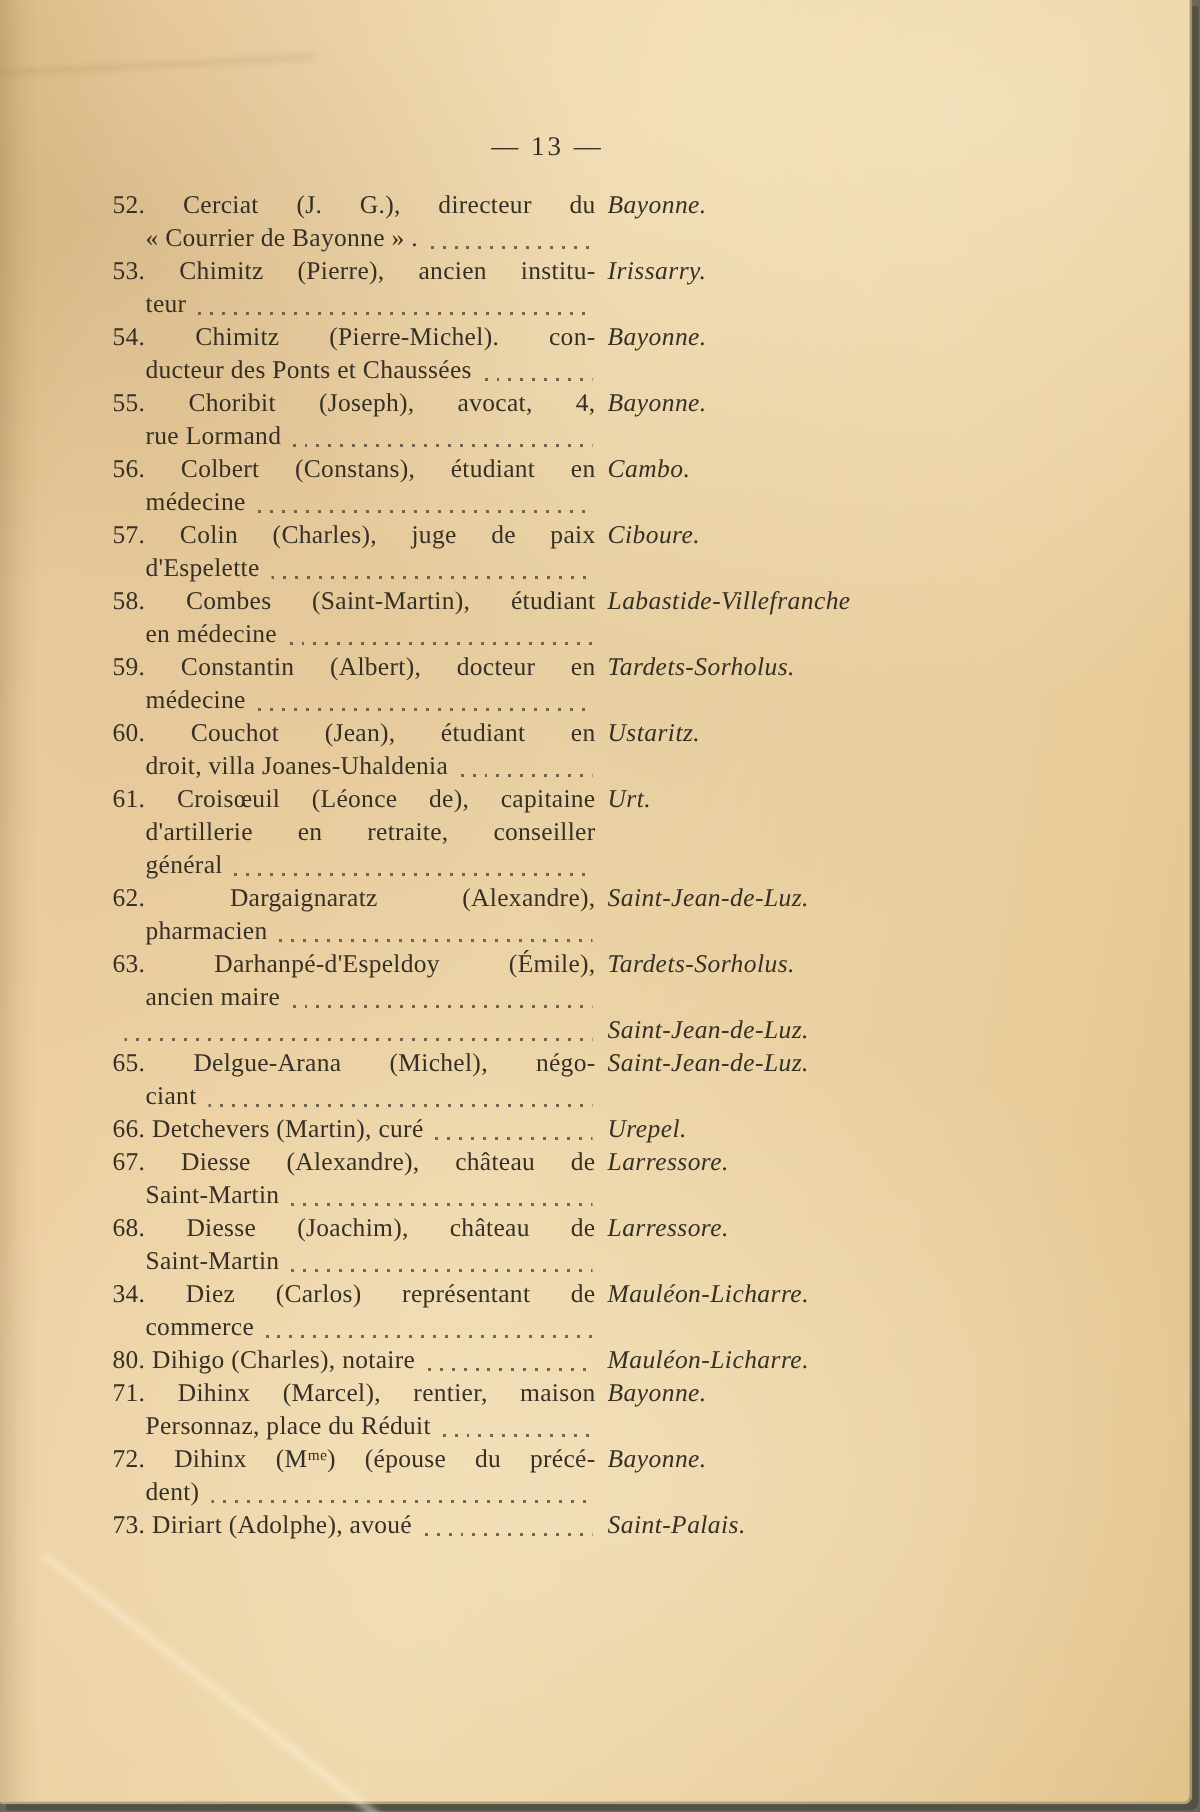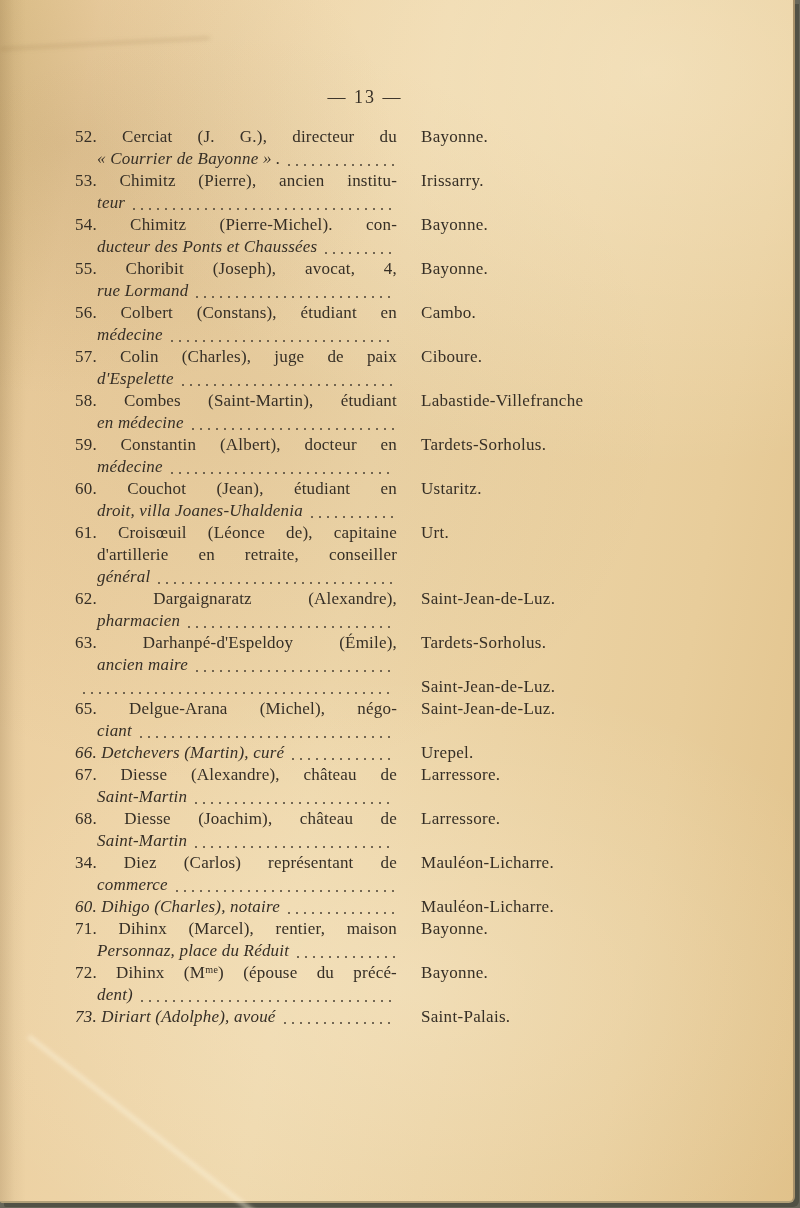--- a/index.html
+++ b/index.html
@@ -57,26 +57,26 @@
   }
   .page-header {
     text-align:center;
     letter-spacing:2px;
     margin:0 auto 18px auto;
     font-size:18px;
   }
 
   .entry { display:flex; }
   .entry-left { width:322px; flex:0 0 322px; }
-  .entry-place { margin-left:24px; white-space:nowrap; letter-spacing:.3px; }
+  .entry-place { margin-left:8px; white-space:nowrap; letter-spacing:.3px;font-style:italic; }
 
   .line { min-height:22px; }
   .line + .line { padding-left:22px; }
   .line--justify { text-align:justify; text-align-last:justify; }
-  .line--leader { display:flex;font-style:italic; }
+  .line--leader { display:flex; }
   .line--leader .txt { white-space:pre; }
   .leader {
     flex:1 1 auto;
     height:2px;
     align-self:flex-end;
     margin:0 2px 4px 8px;
     background:repeating-linear-gradient(90deg,#4a4134 0 2px,transparent 2px 8px);
     opacity:.75;
     min-width:6px;
   }
@@ -286,21 +286,21 @@
                 <span class="txt">commerce</span>
                 <span class="leader"></span>
               </div>
             </div>
     <div class="entry-place">Mauléon-Licharre.</div>
   </div>
 
   <div class="entry">
     <div class="entry-left">
               <div class="line line--leader">
-                <span class="txt">60. Dihigo (Charles), notaire</span>
+                <span class="txt">80. Dihigo (Charles), notaire</span>
                 <span class="leader"></span>
               </div>
             </div>
     <div class="entry-place">Mauléon-Licharre.</div>
   </div>
 
   <div class="entry">
     <div class="entry-left">
               <div class="line line--justify">71. Dihinx (Marcel), rentier, maison</div>
               <div class="line line--leader">

